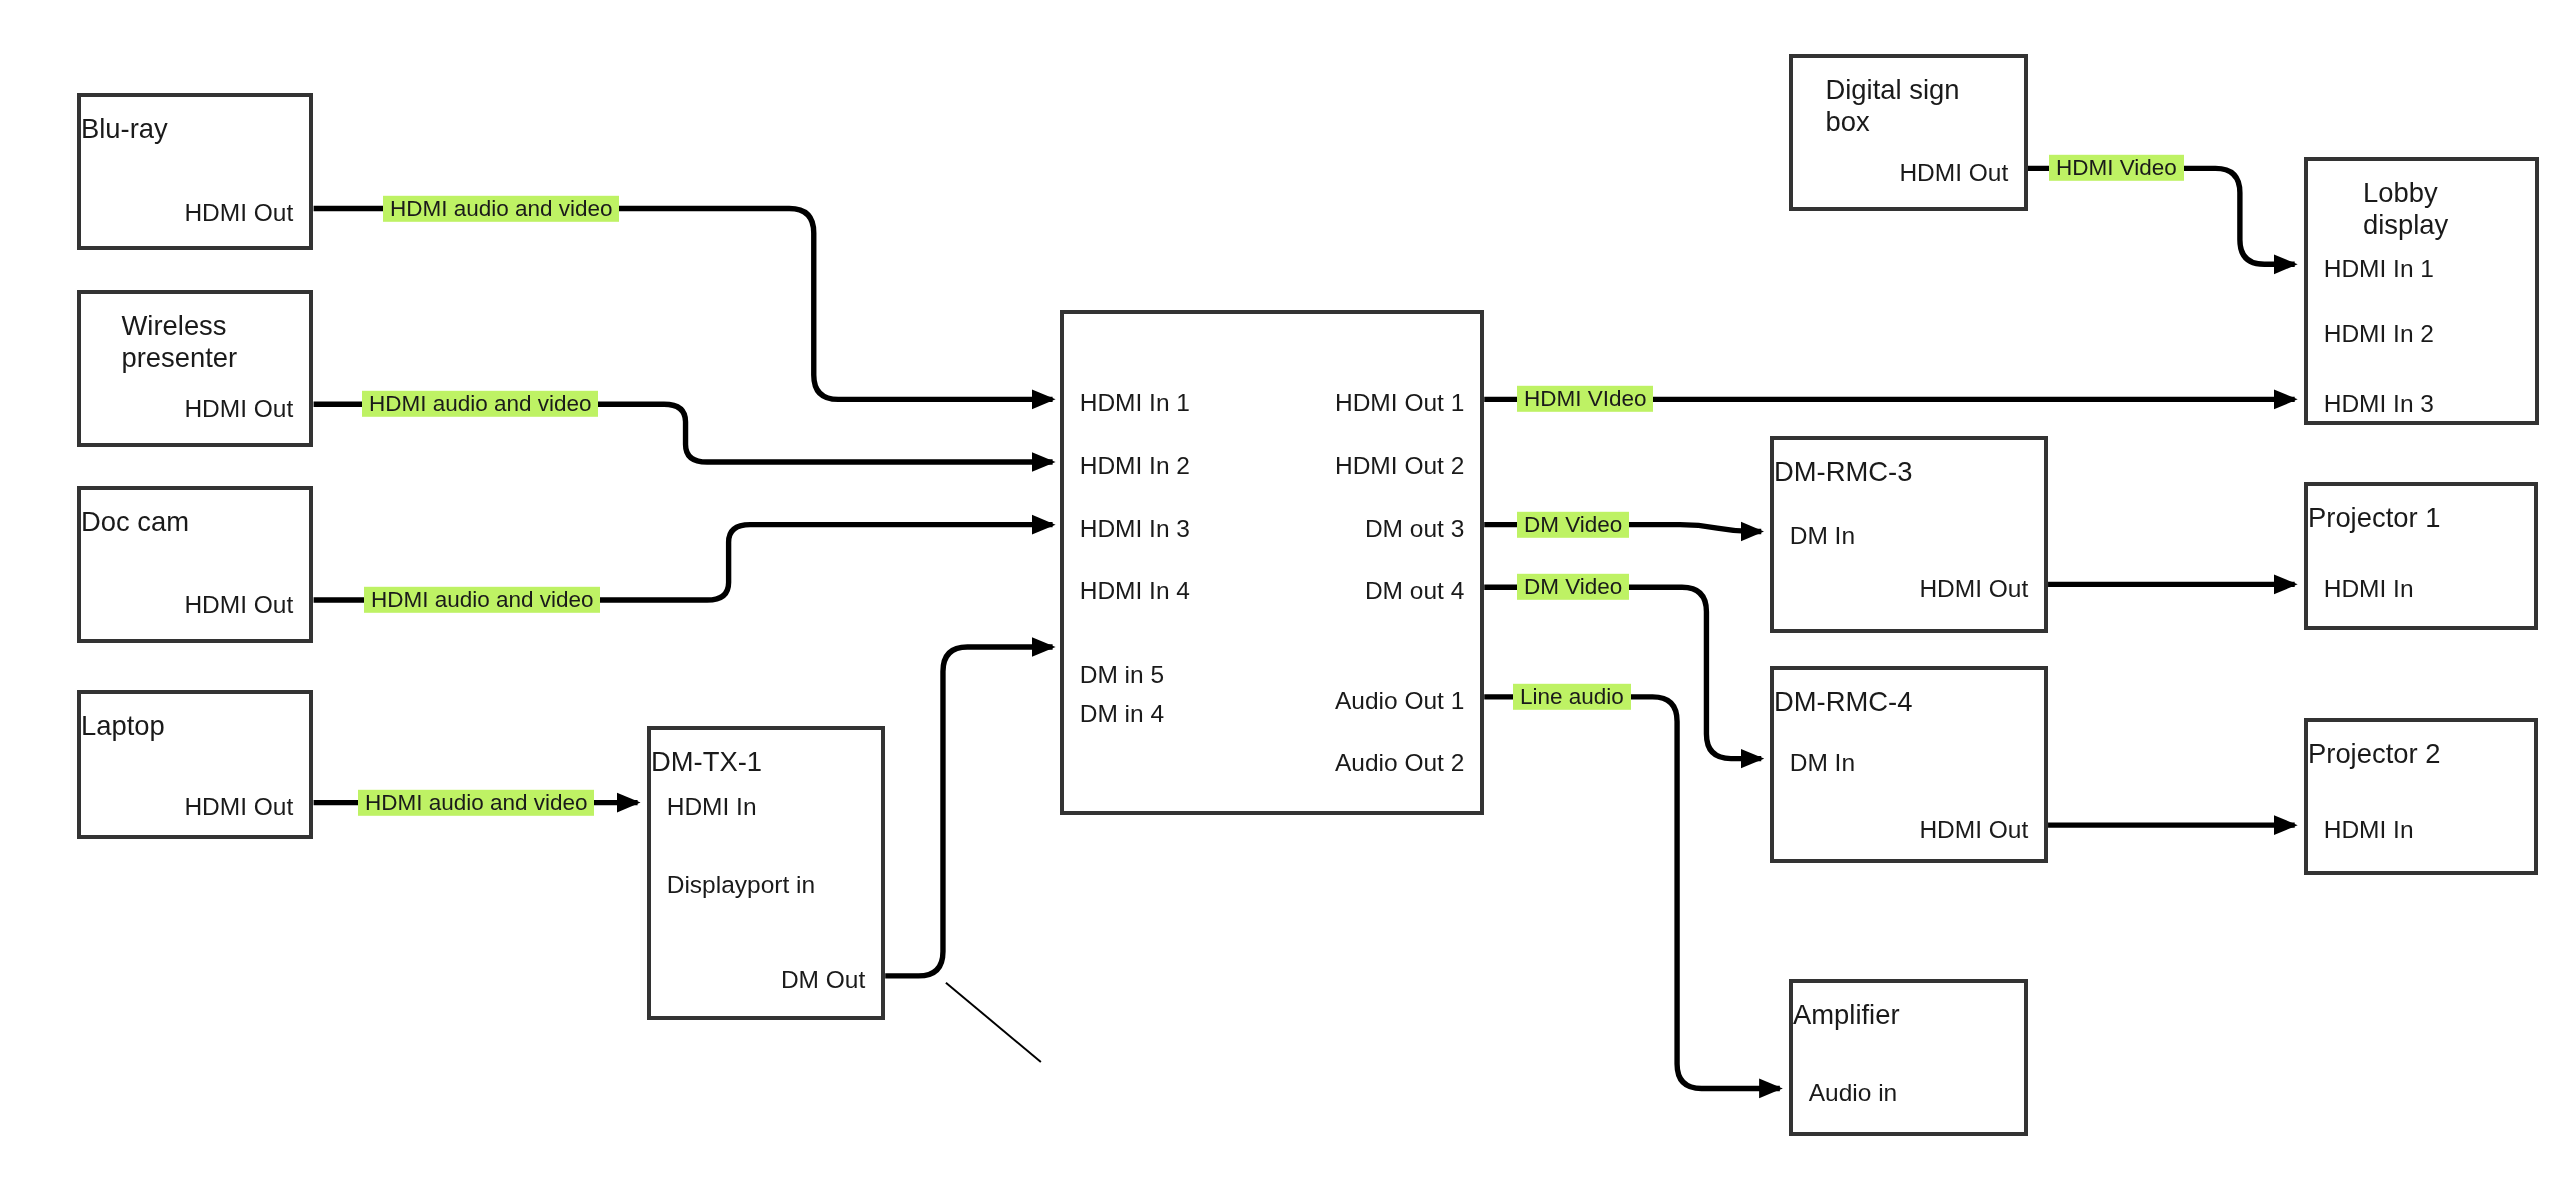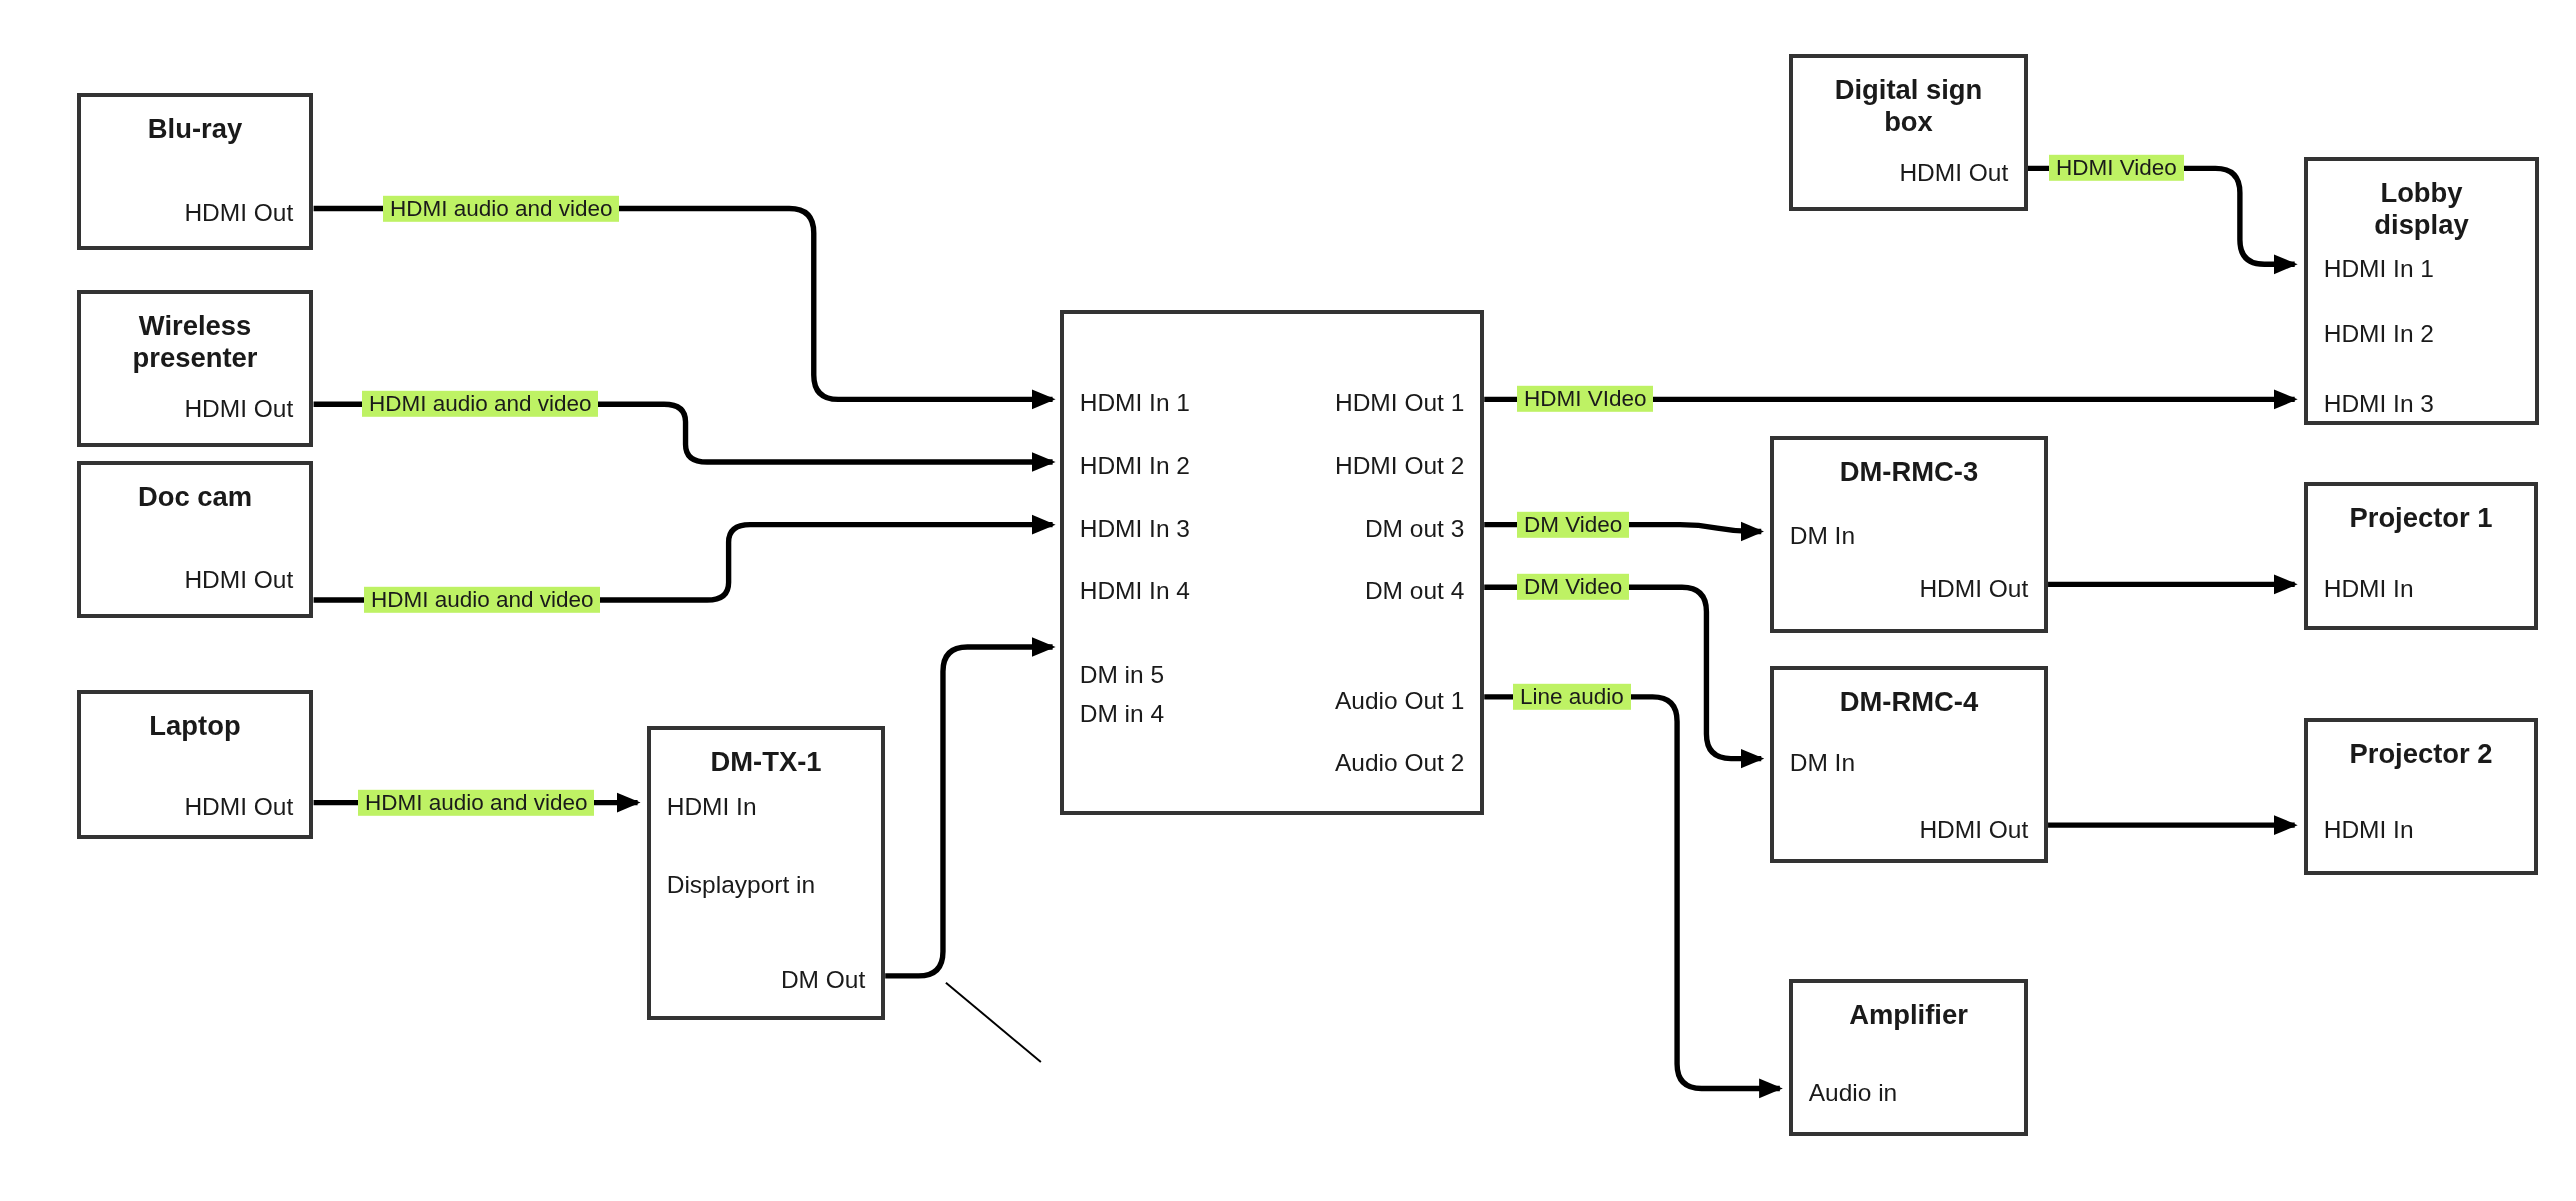--- a/index.html
+++ b/index.html
@@ -12,24 +12,23 @@
     overflow:hidden;
   }
   svg.wires{position:absolute;left:0;top:0;pointer-events:none;}
   .node{
     position:absolute;
     border:4.9px solid #333333;
     background:#ffffff;
     box-sizing:border-box;
   }
   .node .title{
-    font-weight:bold;
+    font-weight:normal;
     font-size:27.4px;
     line-height:32px;
-    text-align:center;
     margin:15.7px auto 0 auto;
   }
   .title.maxw150{max-width:147px;}
   .title.maxw170{max-width:166px;}
   .title.maxw120{max-width:117px;}
   .port{
     position:absolute;
     font-size:24.5px;
     line-height:29px;
     white-space:nowrap;
@@ -88,21 +87,21 @@
   <div class="node" style="left:77px;top:93px;width:236px;height:157px;">
     <div class="title">Blu-ray</div>
     <span class="port pr" style="top:101px;">HDMI Out</span>
   </div>
 
   <div class="node" style="left:77px;top:290px;width:236px;height:157px;">
     <div class="title maxw150">Wireless presenter</div>
     <span class="port pr" style="top:100px;">HDMI Out</span>
   </div>
 
-  <div class="node" style="left:77px;top:461px;width:236px;height:157px;">
+  <div class="node" style="left:77px;top:486px;width:236px;height:157px;">
     <div class="title">Doc cam</div>
     <span class="port pr" style="top:100px;">HDMI Out</span>
   </div>
 
   <div class="node" style="left:77px;top:690px;width:236px;height:149px;">
     <div class="title">Laptop</div>
     <span class="port pr" style="top:98px;">HDMI Out</span>
   </div>
 
   <div class="node" style="left:647px;top:726px;width:238px;height:294px;">

